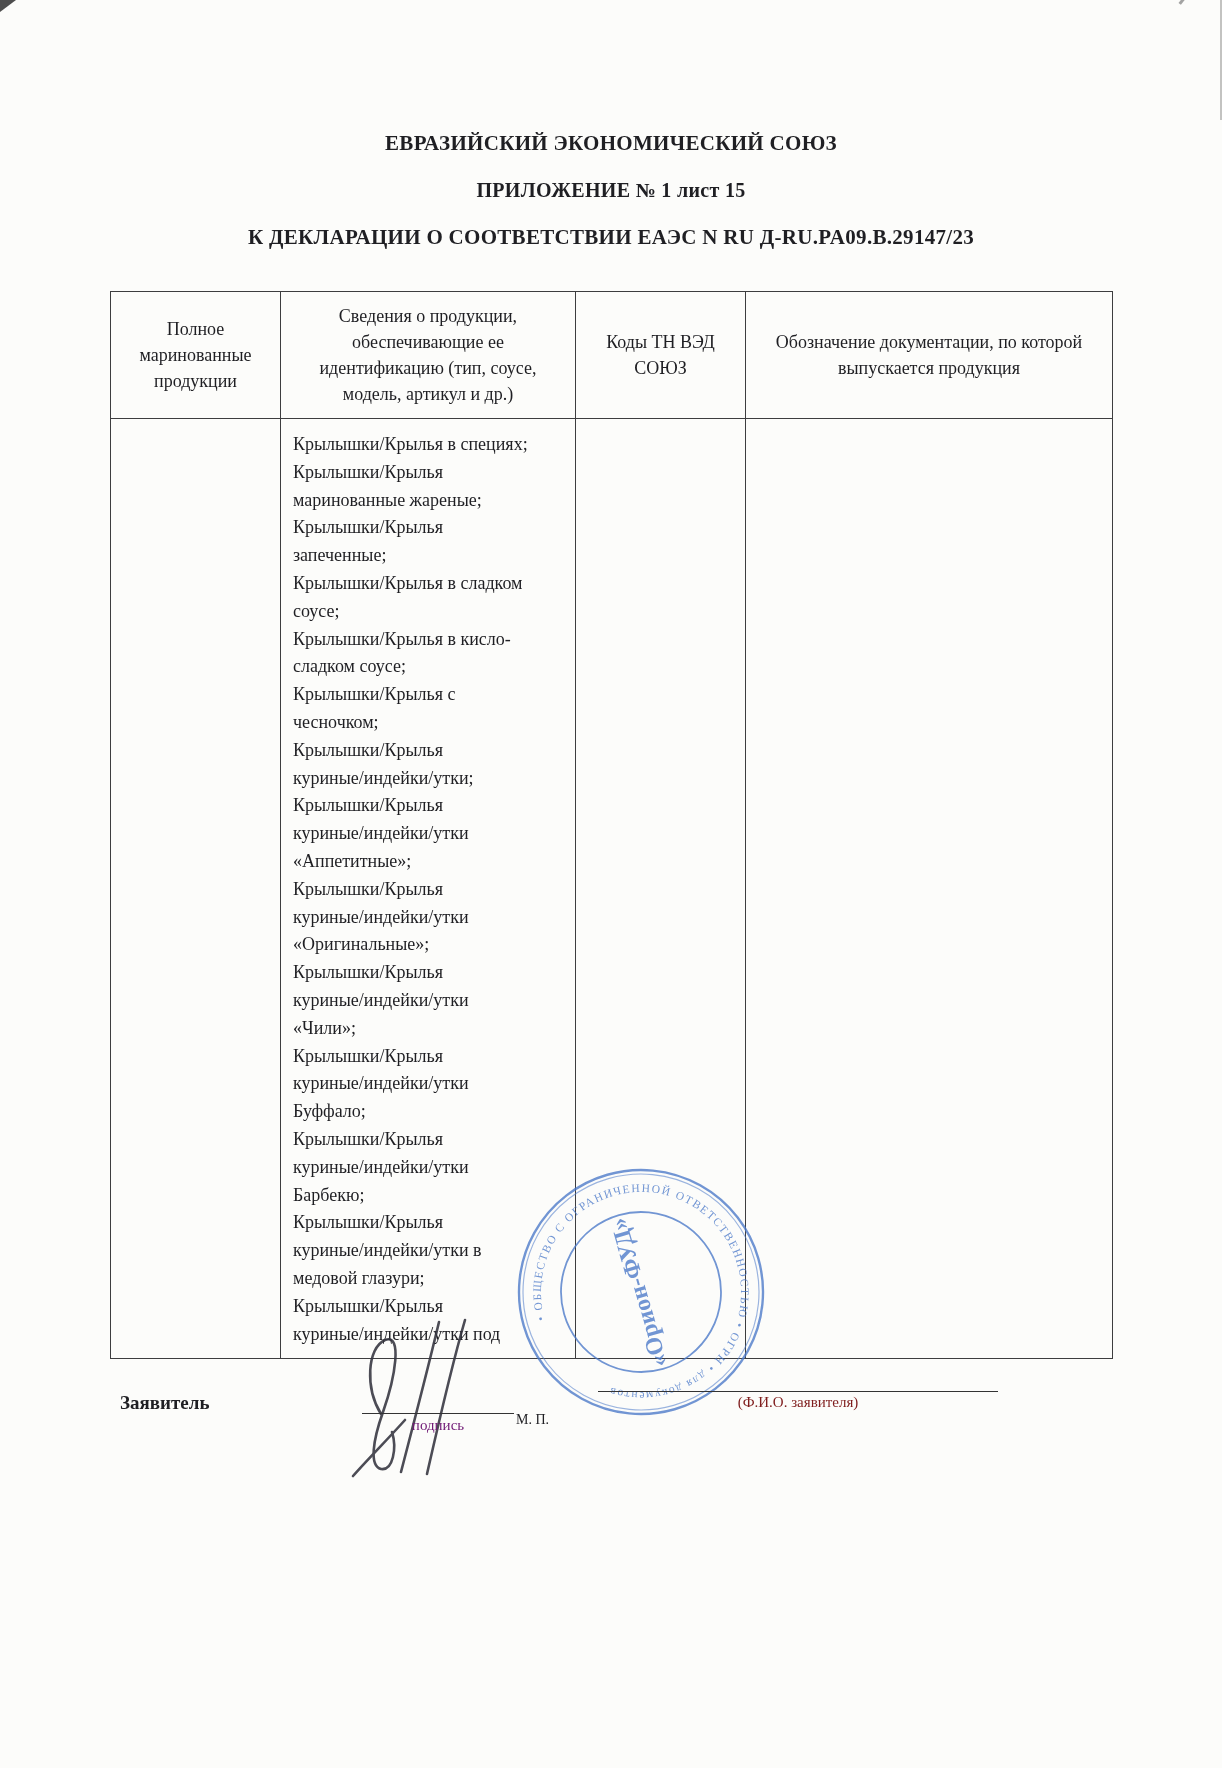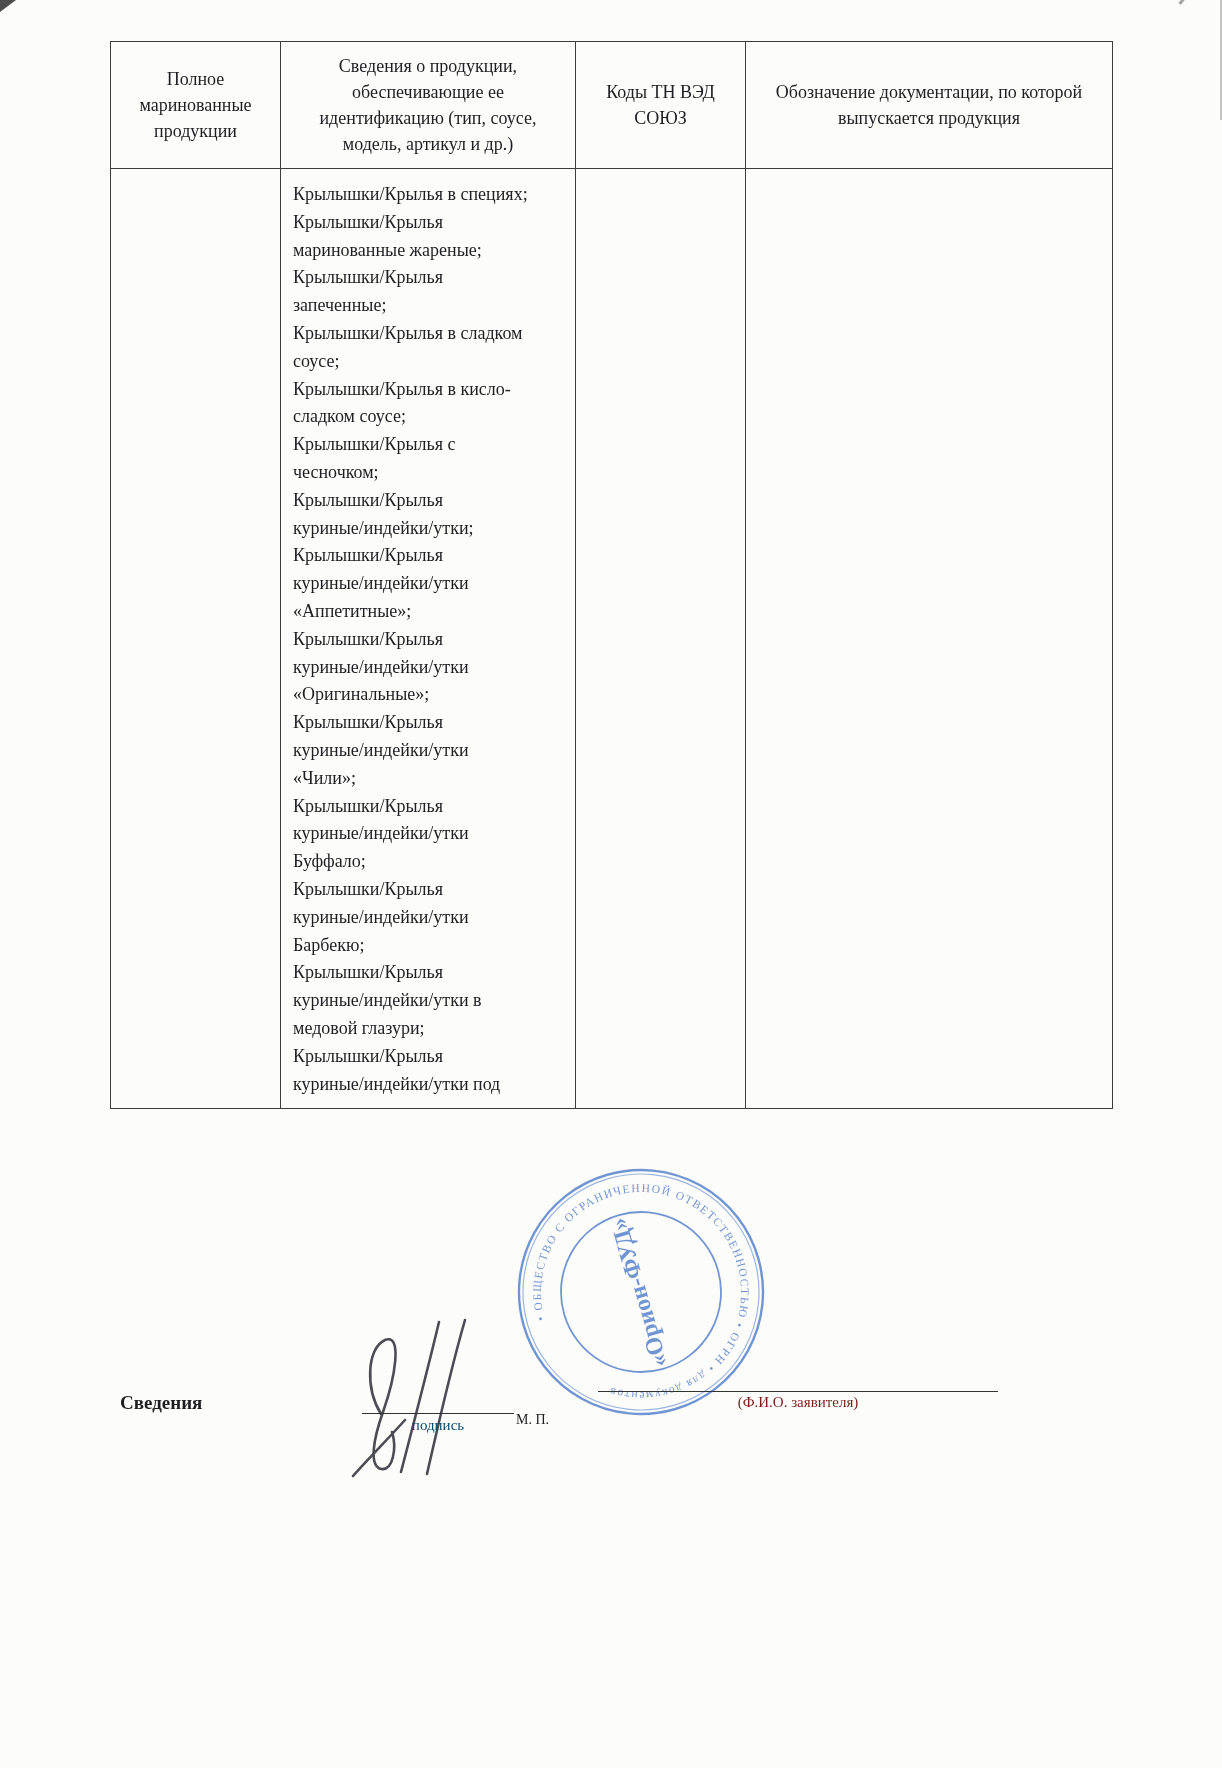--- a/index.html
+++ b/index.html
@@ -49,21 +49,21 @@
     font-size:18px;line-height:27.8px;
     padding:12px 10px 10px 12px;
     height:900px;
   }
   td.details{white-space:pre-line;}
 
   
   .applicant{position:absolute;left:120px;top:1392px;font-size:19px;font-weight:bold;}
   .sign-block{position:absolute;left:362px;top:1413px;width:152px;text-align:center;}
   .sign-block .line{border-top:1.6px solid #333;height:0;}
-  .sign-block .caption{font-size:15px;margin-top:3px;color:#0c4a6e;}
+  .sign-block .caption{font-size:15px;margin-top:3px;color:#701a75;}
   .mp-label{position:absolute;left:516px;top:1412px;font-size:14px;}
   .name-block{position:absolute;left:598px;top:1388px;width:400px;text-align:center;}
   .name-block .name{font-size:19px;line-height:24px;}
   .name-block .line{border-top:1.6px solid #333;height:0;margin-top:3px;}
   .name-block .caption{font-size:15px;margin-top:2px;color:#7f1d1d;}
 
   
   .stamp{
     position:absolute;left:505px;top:1156px;width:272px;height:272px;
     transform:rotate(-16deg);
@@ -78,20 +78,25 @@
 </style>
 </head>
 <body>
 
 <div class="page">
 
   <div class="corner-tl"></div>
   <div class="corner-tr"></div>
   <div class="edge-r"></div>
 
+  <div class="titles">
+    <div class="title t1">ЕВРАЗИЙСКИЙ ЭКОНОМИЧЕСКИЙ СОЮЗ</div>
+    <div class="title t2">ПРИЛОЖЕНИЕ № 1 лист 15</div>
+    <div class="title t3">К ДЕКЛАРАЦИИ О СООТВЕТСТВИИ ЕАЭС N RU Д-RU.PA09.B.29147/23</div>
+  </div>
 
   <table class="decl-table">
     <colgroup>
       <col class="c1">
         <col class="c2">
         <col class="c3">
         <col class="c4">
     </colgroup>
     <thead>
       <tr>
@@ -158,21 +163,21 @@
 
   <svg class="signature" viewBox="0 0 175 165">
     <g fill="none" stroke="#34343f" stroke-width="2.6" stroke-linecap="round" opacity=".88">
       <path d="M38 98 C22 72 24 32 42 24 C60 17 52 62 40 96 C30 124 26 150 38 153 C50 155 54 132 49 116"></path>
       <path d="M96 6 C86 48 70 110 58 156"></path>
       <path d="M122 4 C108 52 94 114 84 158"></path>
       <path d="M62 104 C44 124 24 144 10 160"></path>
     </g>
   </svg>
 
-  <div class="applicant">Сведения</div>
+  <div class="applicant">Заявитель</div>
 
   <div class="sign-block">
     <div class="line"></div>
     <div class="caption">подпись</div>
   </div>
 
   <div class="mp-label">М. П.</div>
 
   <div class="name-block">
     <div class="line"></div>

